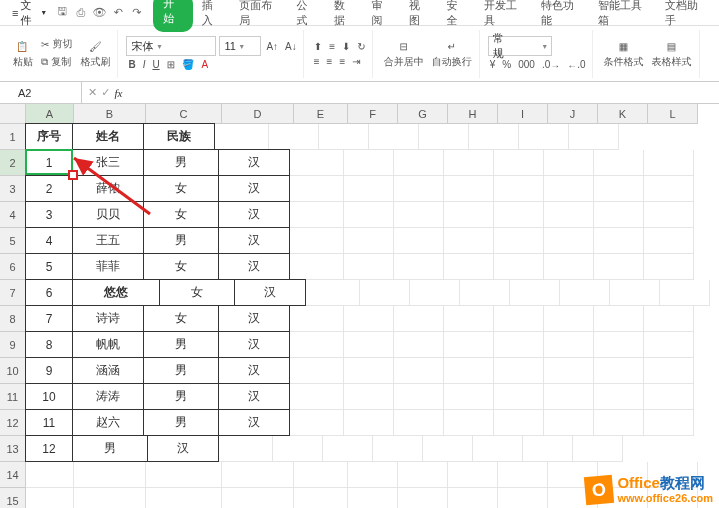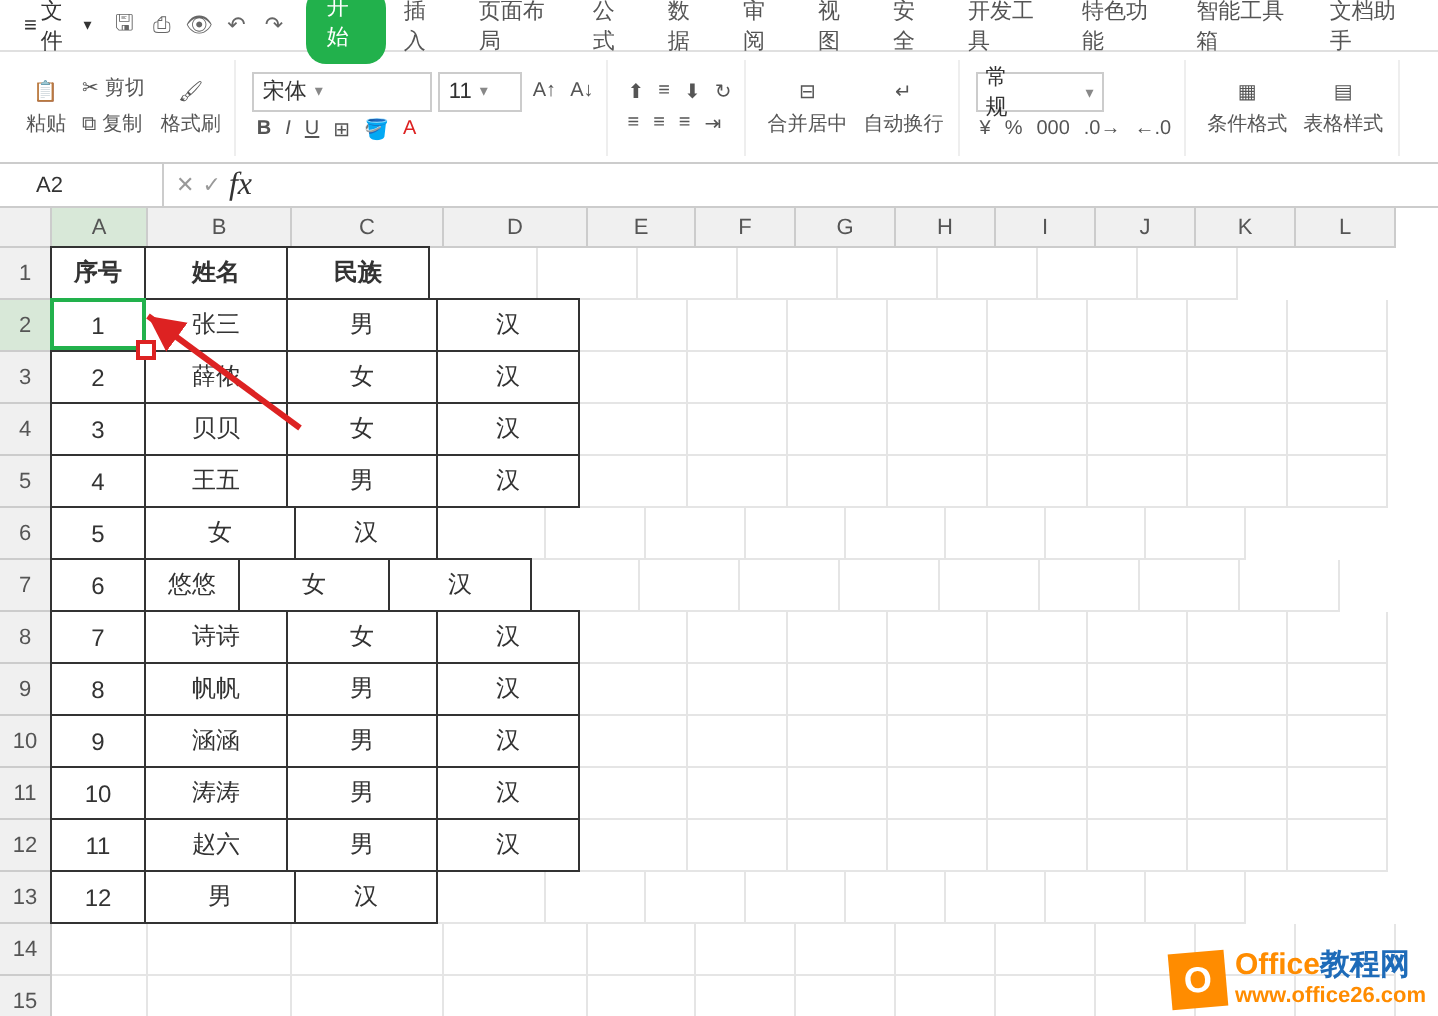--- a/index.html
+++ b/index.html
@@ -21,21 +21,21 @@
 .ribbon-icon { width: 16px; height: 16px; display: flex; align-items: center; justify-content: center; }
 .ribbon-small { display: flex; align-items: center; gap: 3px; font-size: 10px; color: #555; cursor: pointer; padding: 1px 2px; }
 .dropdown { display: flex; align-items: center; border: 1px solid #ccc; height: 20px; padding: 0 4px; font-size: 11px; background: #fff; }
 .dropdown .chev { margin-left: 4px; font-size: 8px; color: #888; }
 .btn-row { display: flex; gap: 3px; }
 
 
 .formula-row { height: 22px; border-bottom: 1px solid #ccc; display: flex; align-items: center; background: #fff; padding-left: 12px; }
 .namebox { width: 70px; border-right: 1px solid #ccc; height: 100%; display: flex; align-items: center; padding: 0 6px; font-size: 11px; }
 .fx-area { display: flex; align-items: center; gap: 4px; padding: 0 6px; font-size: 11px; flex: 1; }
-.fx-icon { font-style: italic; font-family: serif; font-size: 16px; text-align: right; }
+.fx-icon { font-style: italic; font-family: serif; font-size: 11px; text-align: right; }
 
 
 .grid-wrap { position: relative; overflow: hidden; height: 404px; }
 .corner { position: absolute; left: 0; top: 0; width: 26px; height: 20px; background: #f0f0f0; border-right: 1px solid #ccc; border-bottom: 1px solid #ccc; }
 .col-headers { position: absolute; left: 26px; top: 0; height: 20px; display: flex; }
 .col-h { background: #f0f0f0; border-right: 1px solid #ccc; border-bottom: 1px solid #ccc; display: flex; align-items: center; justify-content: center; font-size: 11px; color: #555; }
 .col-h.active { background: #d8e8d8; }
 .row-headers { position: absolute; left: 0; top: 20px; width: 26px; }
 .row-h { height: 26px; background: #f0f0f0; border-right: 1px solid #ccc; border-bottom: 1px solid #ccc; display: flex; align-items: center; justify-content: center; font-size: 11px; color: #555; }
 .row-h.active { background: #d8e8d8; }
@@ -304,34 +304,35 @@
         <div class="cell" style="width: 50px;"></div>
         <div class="cell" style="width: 50px;"></div>
         <div class="cell" style="width: 50px;"></div>
         <div class="cell" style="width: 50px;"></div>
         <div class="cell" style="width: 50px;"></div>
         <div class="cell" style="width: 50px;"></div>
         <div class="cell" style="width: 50px;"></div>
       </div>
       <div class="cell-row">
         <div class="cell bordered" style="width: 48px;">5</div>
+        <div class="cell bordered" style="width: 72px;">菲菲</div>
         <div class="cell bordered" style="width: 76px;">女</div>
         <div class="cell bordered" style="width: 72px;">汉</div>
         <div class="cell" style="width: 54px;"></div>
         <div class="cell" style="width: 50px;"></div>
         <div class="cell" style="width: 50px;"></div>
         <div class="cell" style="width: 50px;"></div>
         <div class="cell" style="width: 50px;"></div>
         <div class="cell" style="width: 50px;"></div>
         <div class="cell" style="width: 50px;"></div>
         <div class="cell" style="width: 50px;"></div>
       </div>
       <div class="cell-row">
         <div class="cell bordered" style="width: 48px;">6</div>
-        <div class="cell bordered" style="width: 48px;">悠悠</div>
+        <div class="cell bordered" style="width: 88px; font-weight: bold;">悠悠</div>
         <div class="cell bordered" style="width: 76px;">女</div>
         <div class="cell bordered" style="width: 72px;">汉</div>
         <div class="cell" style="width: 54px;"></div>
         <div class="cell" style="width: 50px;"></div>
         <div class="cell" style="width: 50px;"></div>
         <div class="cell" style="width: 50px;"></div>
         <div class="cell" style="width: 50px;"></div>
         <div class="cell" style="width: 50px;"></div>
         <div class="cell" style="width: 50px;"></div>
         <div class="cell" style="width: 50px;"></div>

